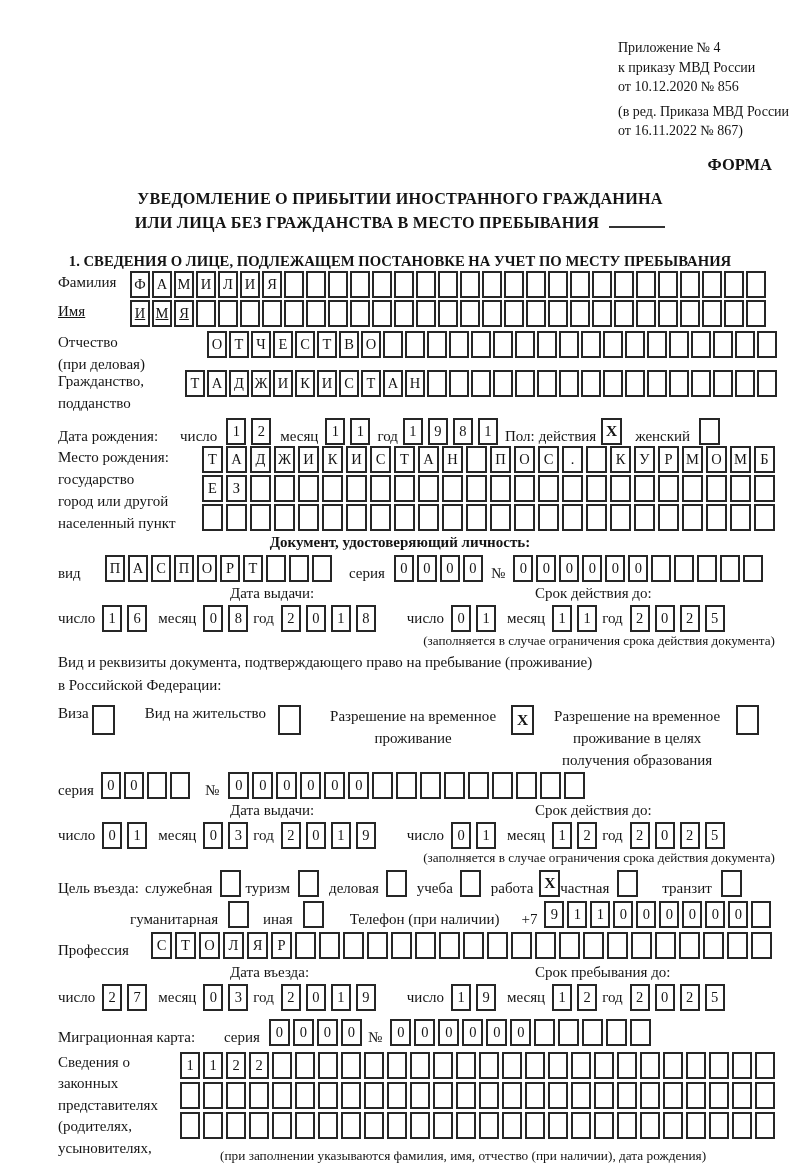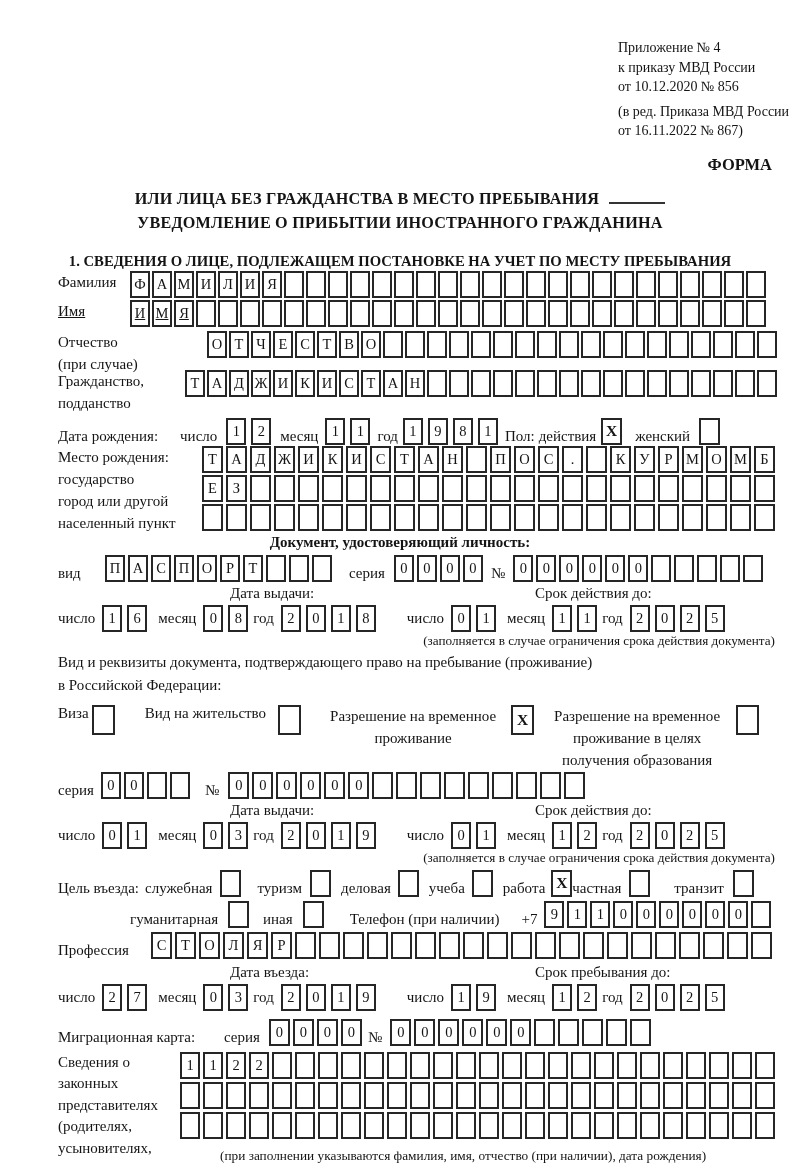--- a/index.html
+++ b/index.html
@@ -51,22 +51,22 @@
     <div>Приложение № 4</div>
     <div>к приказу МВД России</div>
     <div>от 10.12.2020 № 856</div>
     <div class="gap">(в ред. Приказа МВД России</div>
     <div>от 16.11.2022 № 867)</div>
   </div>
 
   <div class="forma">ФОРМА</div>
 
   <div class="title">
+    <div>УВЕДОМЛЕНИЕ О ПРИБЫТИИ ИНОСТРАННОГО ГРАЖДАНИНА</div>
     <div><span>ИЛИ ЛИЦА БЕЗ ГРАЖДАНСТВА В МЕСТО ПРЕБЫВАНИЯ</span><span class="blank-line"></span></div>
-    <div>УВЕДОМЛЕНИЕ О ПРИБЫТИИ ИНОСТРАННОГО ГРАЖДАНИНА</div>
   </div>
 
   <div class="sec1">1. СВЕДЕНИЯ О ЛИЦЕ, ПОДЛЕЖАЩЕМ ПОСТАНОВКЕ НА УЧЕТ ПО МЕСТУ ПРЕБЫВАНИЯ</div>
 
   <div class="row" style="">
     <span class="lbl" style="width:72px;">Фамилия</span>
     <span class="cells">
         <span class="cell">Ф</span>
         <span class="cell">А</span>
         <span class="cell">М</span>
@@ -130,21 +130,21 @@
         <span class="cell"></span>
         <span class="cell"></span>
         <span class="cell"></span>
         <span class="cell"></span>
       </span>
   </div>
 
   <div class="row" style="margin-top:4px;height:39px;">
     <span class="lbl" style="width:149px;">
       <span class="ln">Отчество</span>
-      <span class="ln">(при случае)</span>
+      <span class="ln">(при деловая)</span>
     </span>
     <span class="cells">
         <span class="cell">О</span>
         <span class="cell">Т</span>
         <span class="cell">Ч</span>
         <span class="cell">Е</span>
         <span class="cell">С</span>
         <span class="cell">Т</span>
         <span class="cell">В</span>
         <span class="cell">О</span>
@@ -503,21 +503,21 @@
         </span>
     </span>
   </div>
 
   <div class="note">(заполняется в случае ограничения срока действия документа)</div>
 
   <div class="row mid" style="margin-top:4px;">
     <span>Цель въезда:</span>
     <span style="margin-left:6px;">служебная</span>
     <span class="chk" style="margin-left:8px;"></span>
-    <span style="margin-left:16px;">туризм</span>
+    <span style="margin-left:4px;">туризм</span>
     <span class="chk" style="margin-left:8px;"></span>
     <span style="margin-left:10px;">деловая</span>
     <span class="chk" style="margin-left:7px;"></span>
     <span style="margin-left:10px;">учеба</span>
     <span class="chk" style="margin-left:7px;"></span>
     <span style="margin-left:10px;">работа</span>
     <span class="chk" style="margin-left:6px;">X</span>
     <span style="">частная</span>
     <span class="chk" style="margin-left:8px;"></span>
     <span style="margin-left:24px;">транзит</span>

